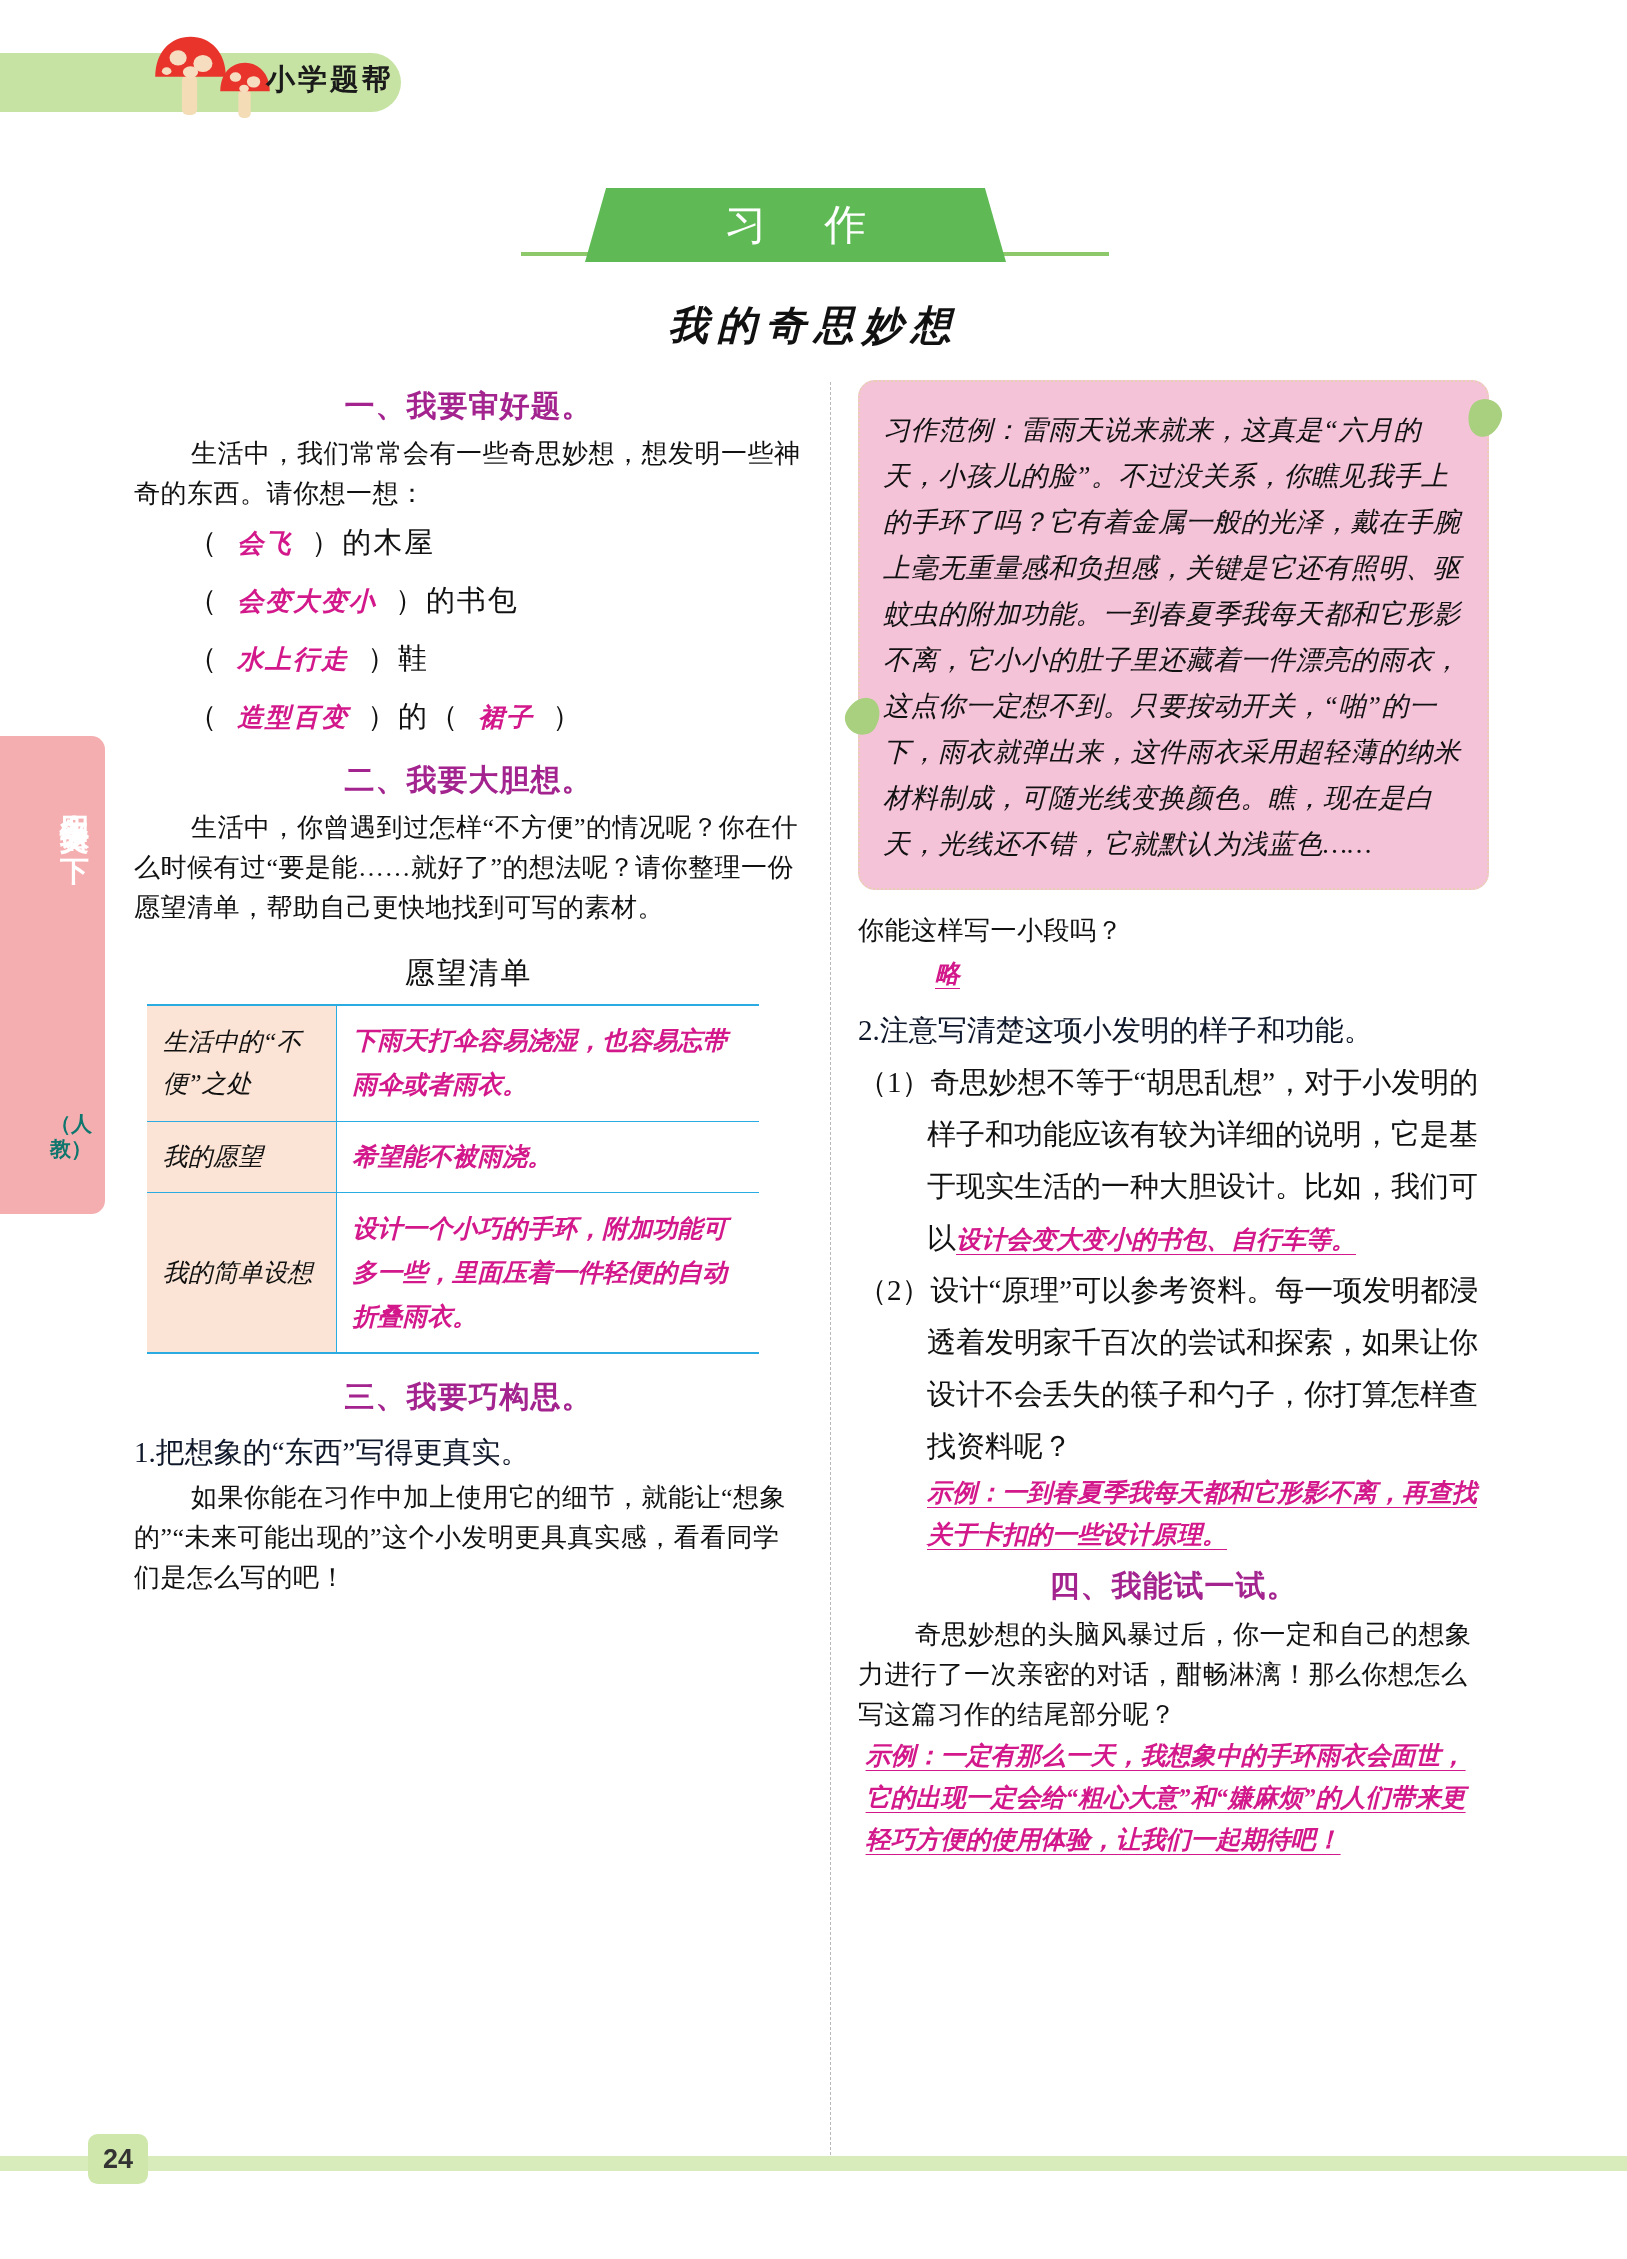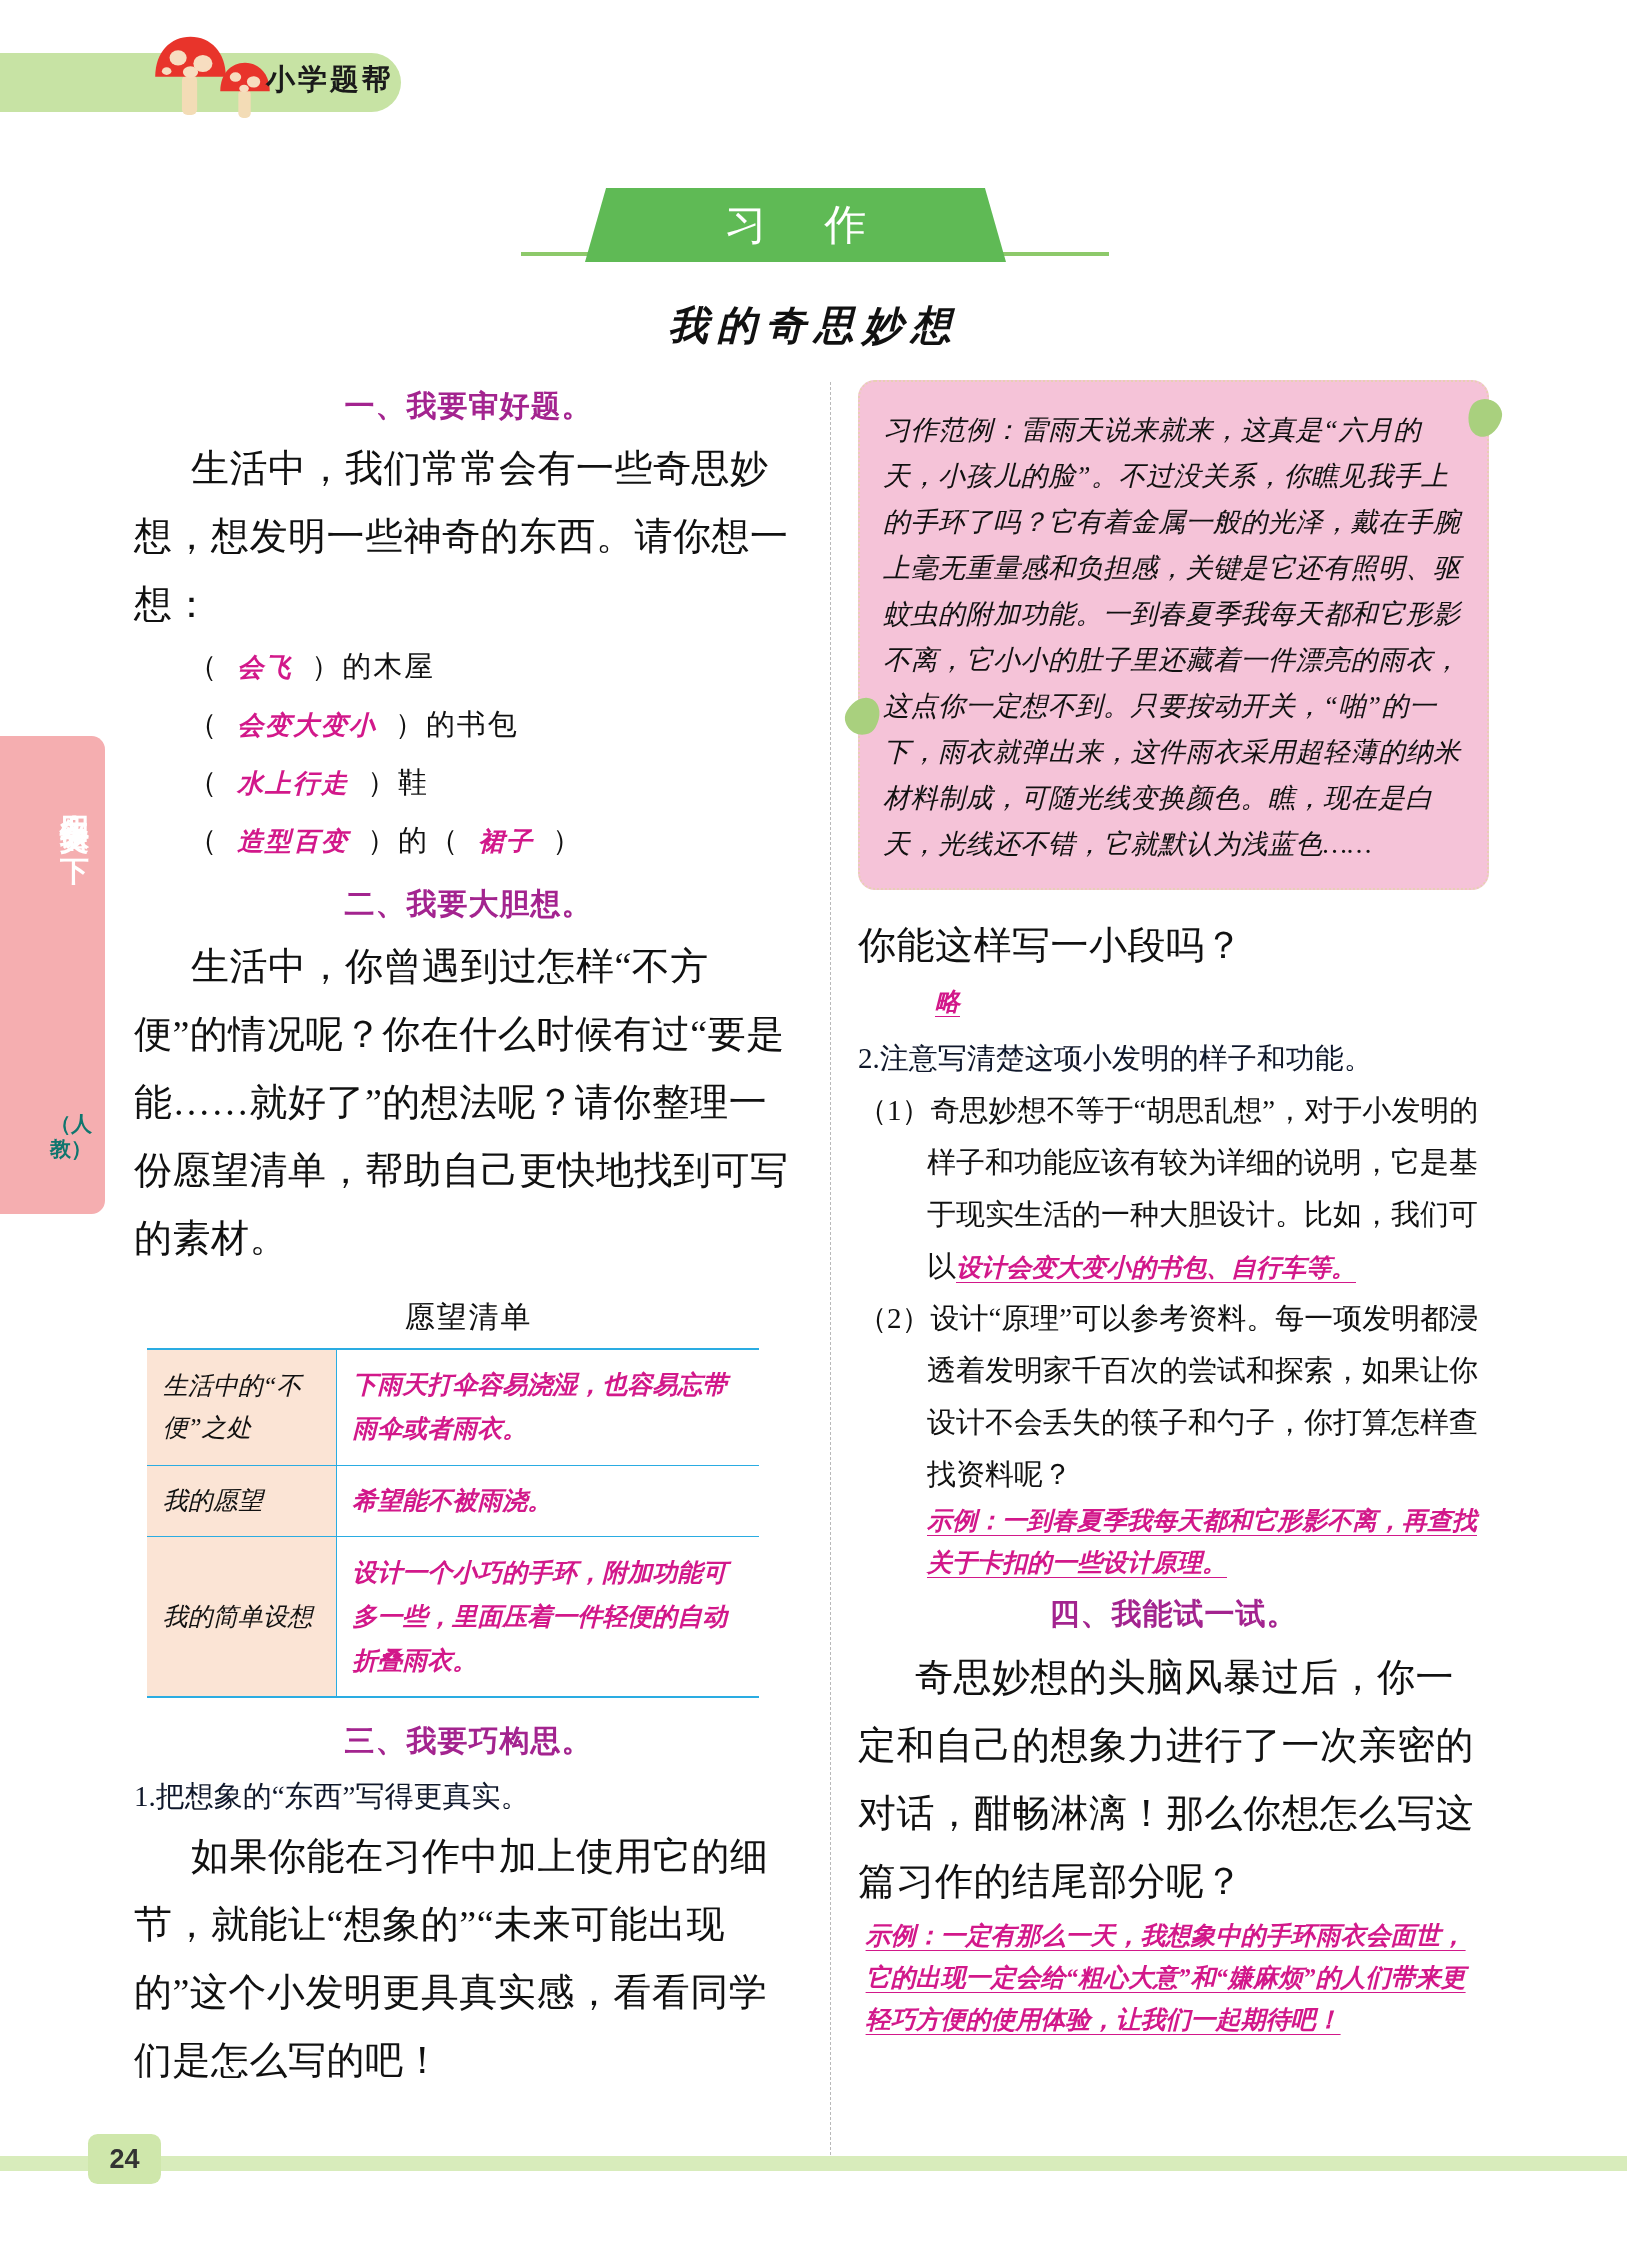--- a/index.html
+++ b/index.html
@@ -87,21 +87,21 @@
   }
 
   
   .sec-head {
     color: #a3248f; font-weight: bold; font-size: 30px;
     letter-spacing: 1px; margin: 5.7px 0 7.6px 0;
     font-family: Liberation Serif, serif;
     text-align: center;
   }
   .para {
-    font-size: 38px; line-height: 68px; color: #111;
+    font-size: 26px; line-height: 40px; color: #111;
     text-indent: 57px; letter-spacing: 0.5px;
   }
   .para.noind { text-indent: 0; }
   .numbered {
     font-size: 29px; line-height: 52px; color: #0f172a;
     padding-left: 44px; text-indent: -44px;
   }
   .sub-item {
     font-size: 29px; line-height: 52px; color: #111;
     padding-left: 69px; text-indent: -69px;
@@ -162,21 +162,21 @@
   .leaf {
     position: absolute; width: 32.5px; height: 38px;
     background: #a9d07e; border-radius: 50% 50% 50% 50% / 40% 40% 60% 60%;
   }
   .leaf.tr { right: -13.4px; top: 17px; transform: rotate(18deg); }
   .leaf.bl { left: -13.4px; top: 315px; transform: rotate(-150deg); }
 
   
   .pagenum {
     position: absolute; left: 88px; top: 2134px;
-    width: 73px; height: 50px;
+    width: 60px; height: 50px;
     background: #cfe7ab; border-radius: 9.6px;
     display: flex; align-items: center; justify-content: center;
     font-size: 27px; color: #333; font-weight: bold;
     font-family: "Liberation Sans", sans-serif;
   }
   .footer-band {
     position: absolute; left: 0; top: 2156px; width: 1628px; height: 15.3px;
     background: #d8ecbb;
   }
 </style>

